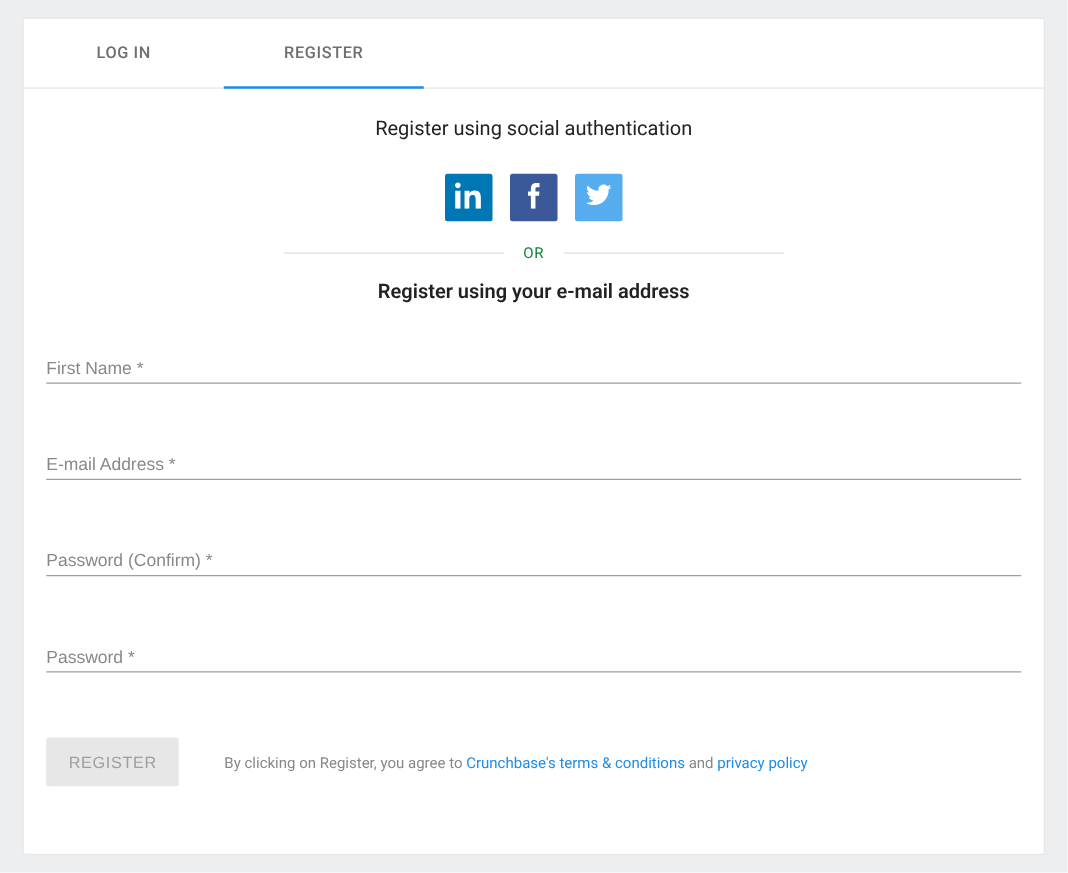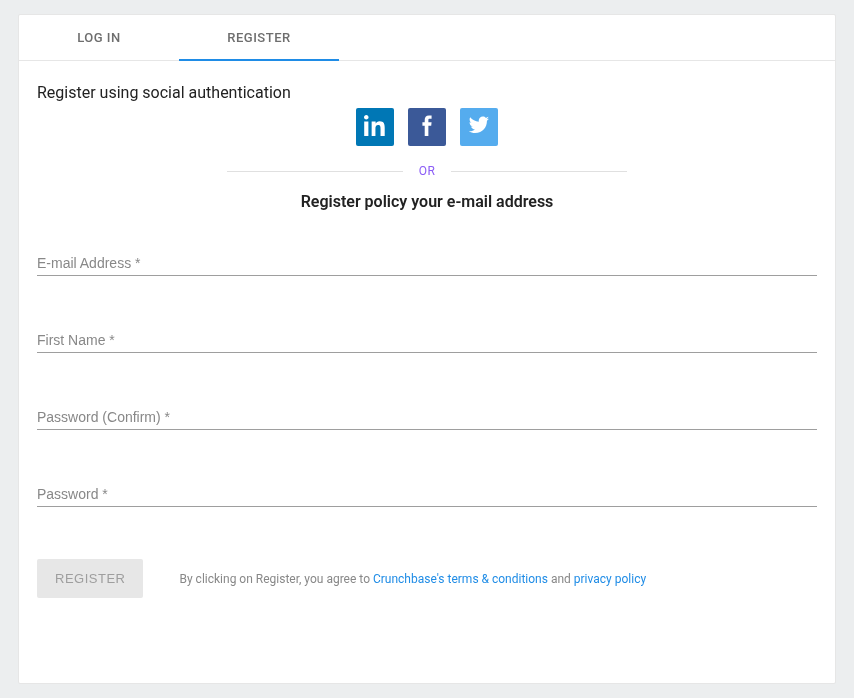--- a/index.html
+++ b/index.html
@@ -18,21 +18,21 @@
       background: #fff;
       border: 1px solid #e6e6e6;
       border-radius: 2px;
       width: 100%;
       height: 100%;
       overflow: hidden;
     }
     .tabs {
       display: flex;
       border-bottom: 1px solid #e6e6e6;
-      height: 46px;
+      height: 56px;
     }
     .tab {
       width: 160px;
       display: flex;
       align-items: center;
       justify-content: center;
       font-size: 13px;
       font-weight: 500;
       letter-spacing: 0.5px;
       color: #6e6e6e;
@@ -48,24 +48,24 @@
       left: 0;
       right: 0;
       bottom: -1px;
       height: 2px;
       background: #1f8ce6;
     }
     .content {
       padding: 22px 18px 18px 18px;
     }
     .social-heading {
-      text-align: left;
+      text-align: center;
       font-size: 16px;
       color: #222;
-      margin-bottom: 6px;
+      margin-bottom: 27px;
     }
     .social-buttons {
       display: flex;
       justify-content: center;
       gap: 14px;
       margin-bottom: 18px;
     }
     .social-btn {
       width: 38px;
       height: 38px;
@@ -92,21 +92,21 @@
       width: 400px;
     }
     .divider-line {
       flex: 1;
       height: 1px;
       background: #e0e0e0;
     }
     .divider-text {
       padding: 0 16px;
       font-size: 12px;
-      color: #8b5cf6;
+      color: #15803d;
       letter-spacing: 0.5px;
     }
     .email-heading {
       text-align: center;
       font-size: 16px;
       font-weight: 600;
       color: #222;
       margin-bottom: 40px;
     }
     .form-field {
@@ -197,28 +197,28 @@
         </span>
       </div>
     </div>
 
     <div class="divider-row">
       <div class="divider-line"></div>
       <div class="divider-text">OR</div>
       <div class="divider-line"></div>
     </div>
 
-    <div class="email-heading">Register policy your e-mail address</div>
+    <div class="email-heading">Register using your e-mail address</div>
+
+    <div class="form-field">
+      <input class="form-input" type="text" placeholder="First Name *" style="">
+    </div>
 
     <div class="form-field">
       <input class="form-input" type="text" placeholder="E-mail Address *" style="">
-    </div>
-
-    <div class="form-field">
-      <input class="form-input" type="text" placeholder="First Name *" style="">
     </div>
 
 
     <div class="form-field">
       <input class="form-input" type="password" placeholder="Password (Confirm) *" style="">
     </div>
 
     <div class="form-field">
       <input class="form-input" type="password" placeholder="Password *" style="">
     </div>

